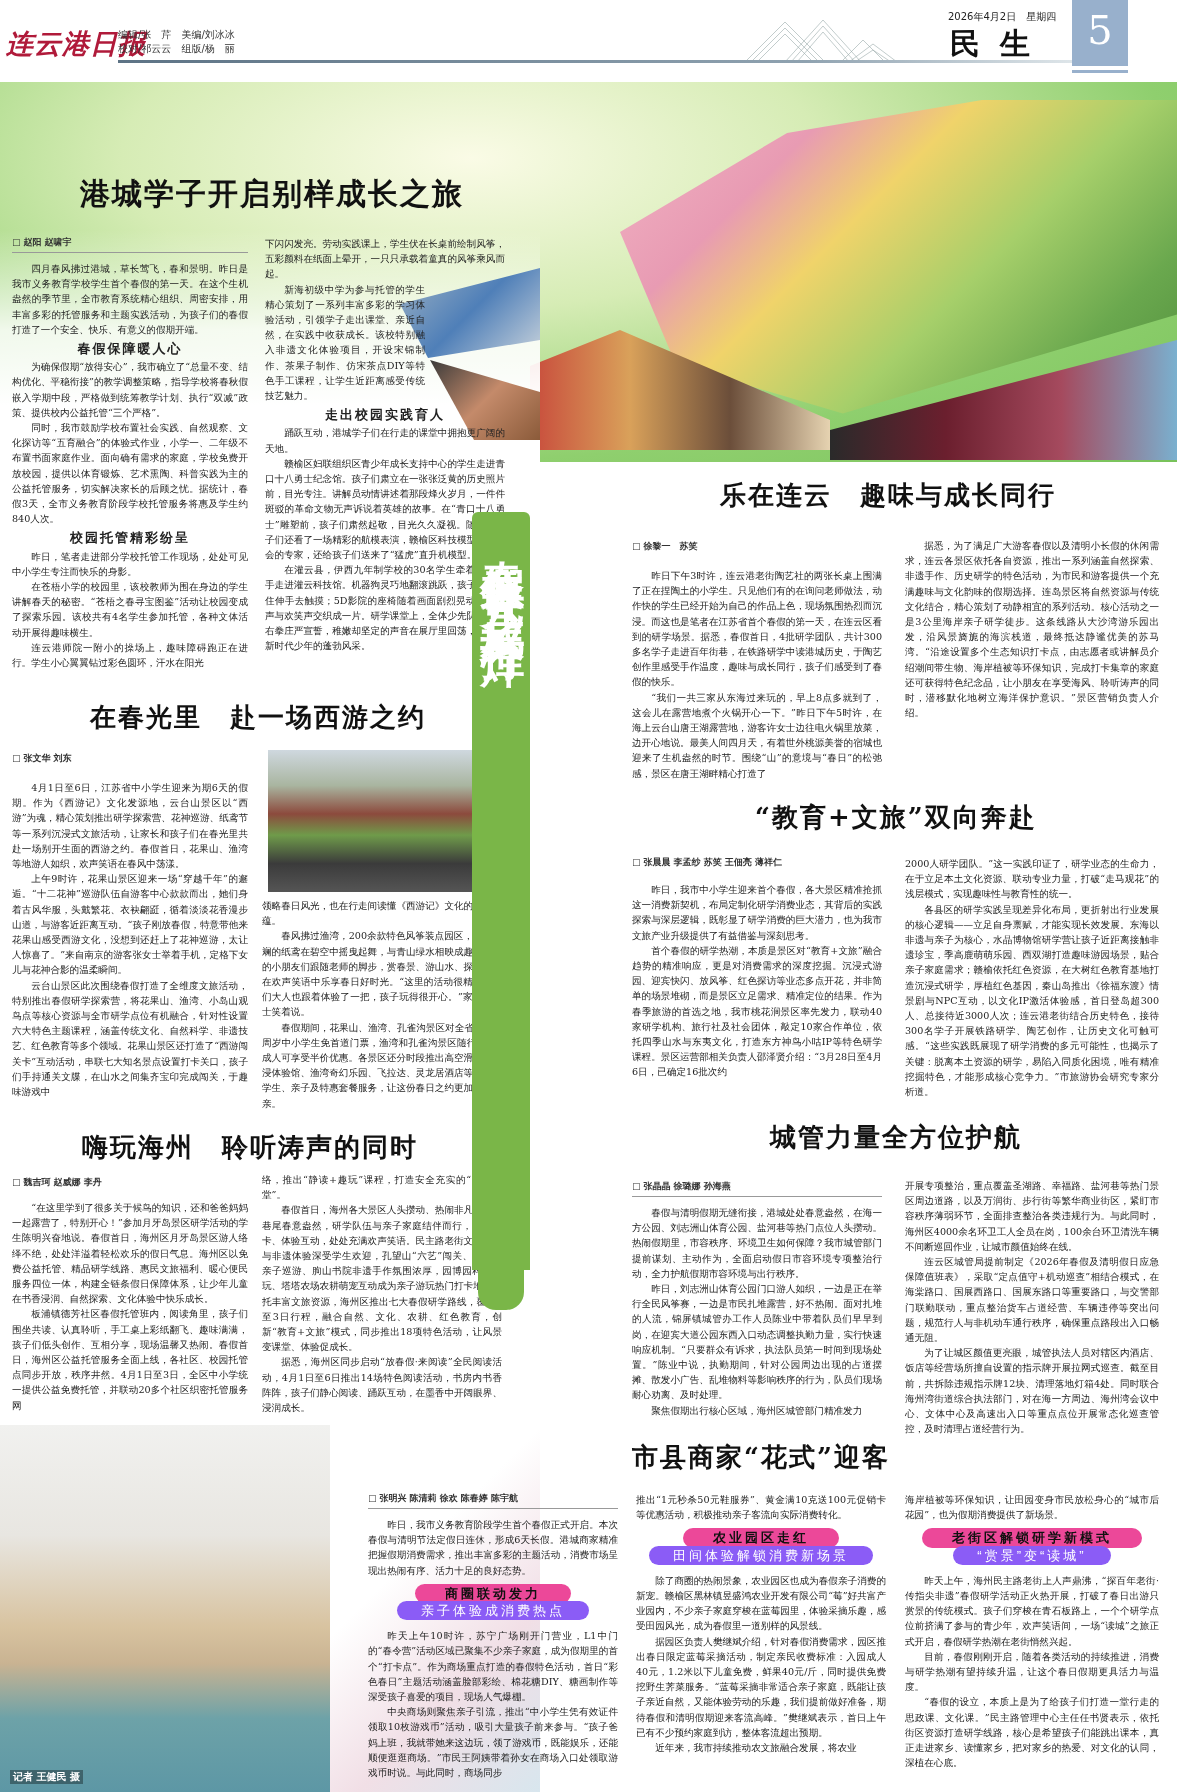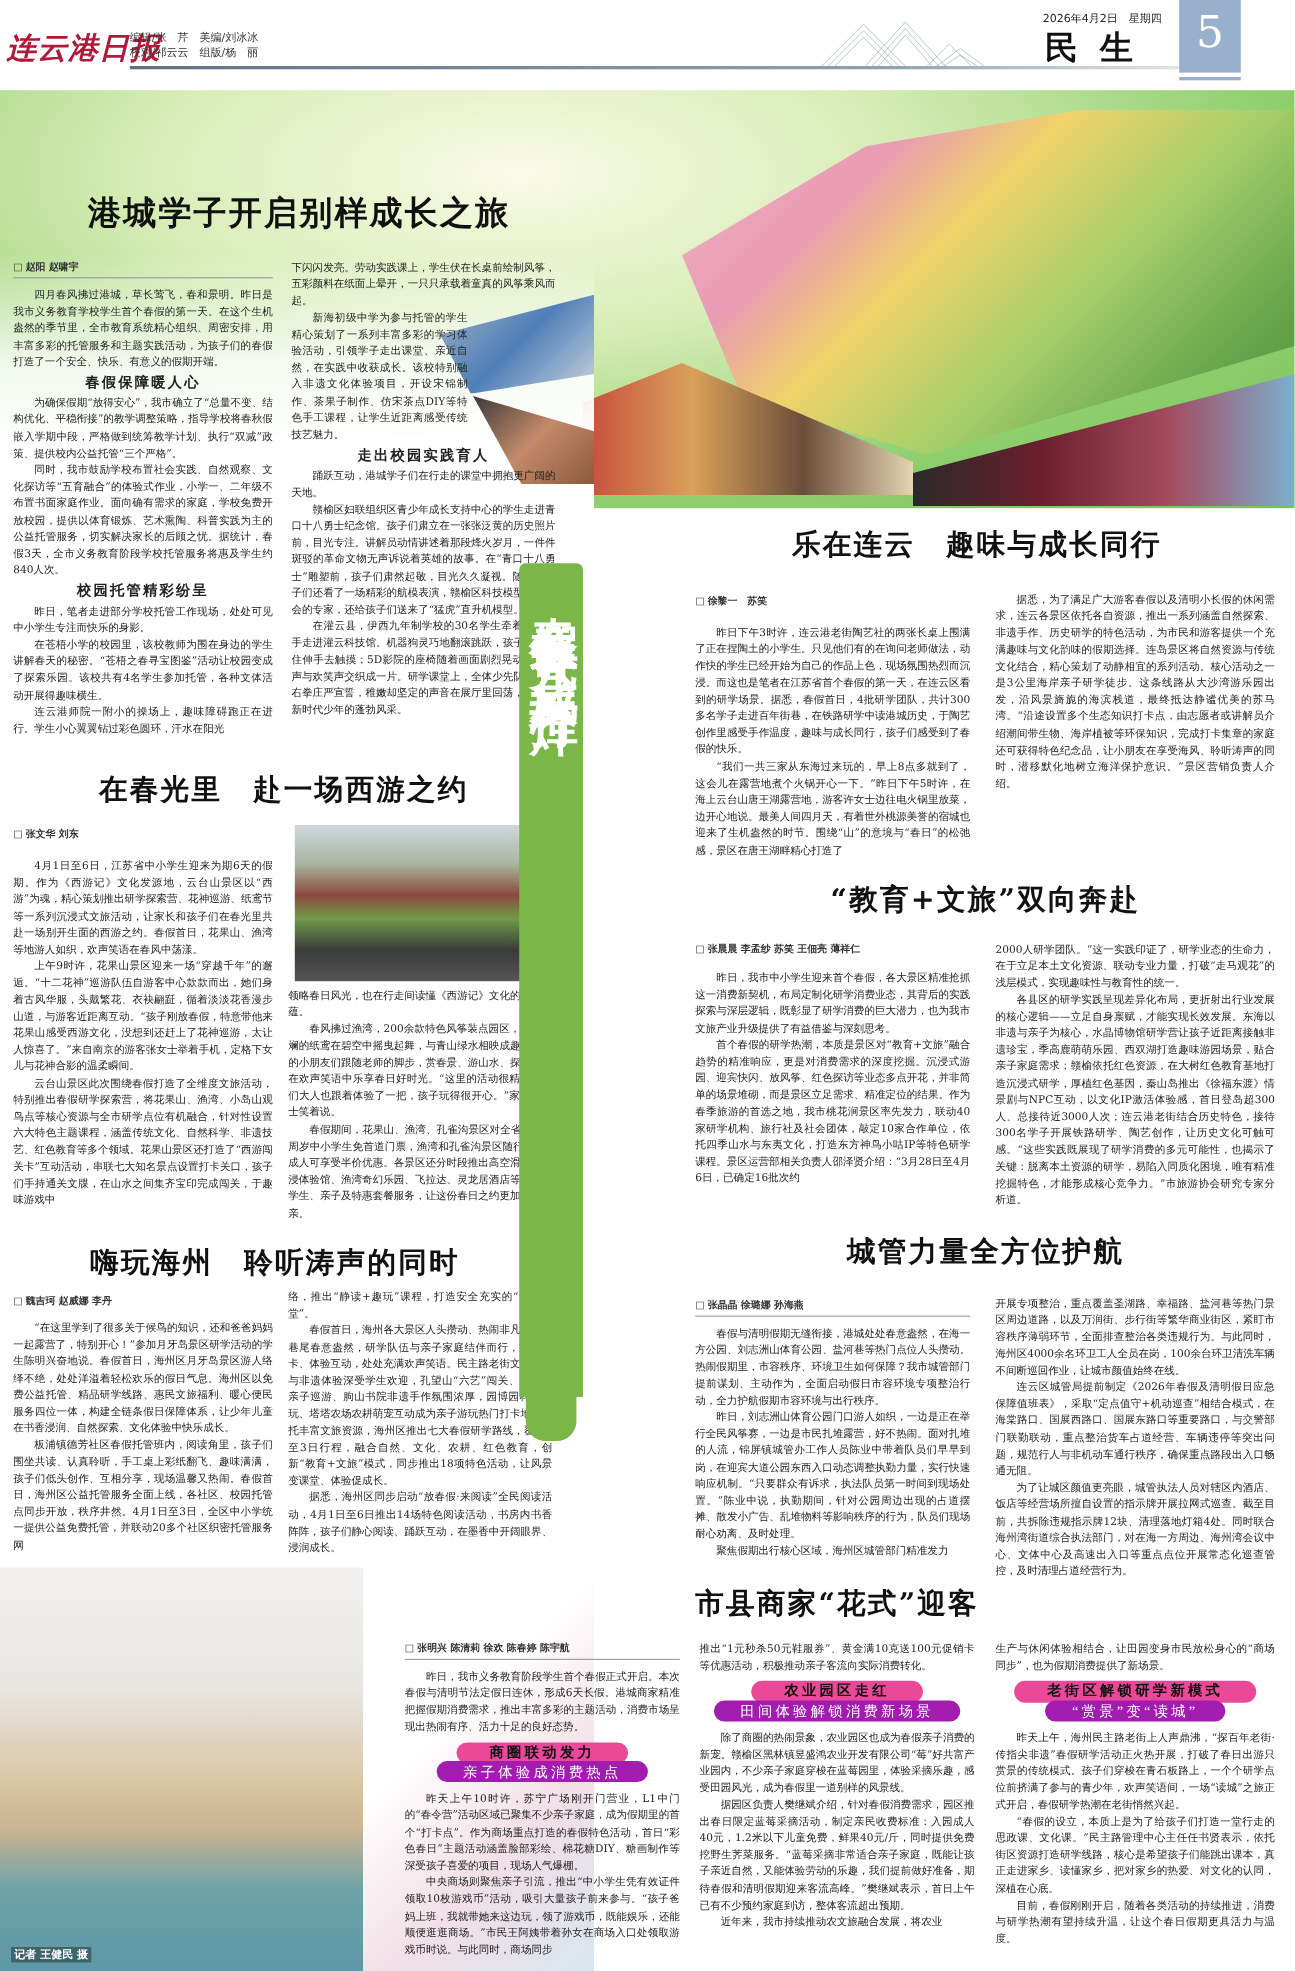--- a/index.html
+++ b/index.html
@@ -31,21 +31,21 @@
   .sub { font-family: "DejaVu Sans", sans-serif; font-weight: bold; font-size: 13px; text-align: center; letter-spacing: 2px; margin: 4px 0 3px; color: #222; }
   
   .vbanner { left: 472px; top: 512px; width: 58px; height: 758px; background: #7ab648; border-radius: 6px 6px 0 0; }
   .vbanner-foot { left: 478px; top: 1270px; width: 46px; height: 40px; background: #7ab648; border-radius: 0 0 18px 18px; }
   .vtext { left: 472px; top: 526px; width: 58px; color: #fff; font-family: "DejaVu Sans", sans-serif; font-weight: bold; font-size: 44px; line-height: 54px; text-align: center; writing-mode: vertical-rl; letter-spacing: 6px; }
   .photo-xiyou { left: 268px; top: 750px; width: 238px; height: 142px; background: linear-gradient(180deg,#cfd8df 0%,#a9b5a0 25%,#8c4a3d 45%,#6f9b4a 60%,#3b3b3b 80%,#555 100%); }
   .photo-bike { left: 0; top: 1425px; width: 330px; height: 367px; background: linear-gradient(180deg,#f1f1ef 0%,#e8e6e1 30%,#d8c3a0 55%,#c9b392 65%,#6da2a8 80%,#5d97a5 100%); }
   .photo-credit { left: 10px; top: 1770px; font-family: "DejaVu Sans", sans-serif; font-size: 10px; font-weight: bold; color: #fff; background: rgba(0,0,0,0.35); padding: 0 3px; }
   .pill-wrap { text-align: center; margin: 6px 0 8px; }
   .pill-top { display: inline-block; background: #ec4899; border-radius: 14px; padding: 2px 30px; font-family: "DejaVu Sans", sans-serif; font-weight: bold; font-size: 13px; letter-spacing: 3px; color: #111; }
-  .pill-bot { display: inline-block; background: #a21caf; border-radius: 14px; padding: 2px 24px; font-family: Liberation Serif, serif; font-size: 13px; letter-spacing: 3px; color: #fff; margin-top: -2px; }
+  .pill-bot { display: inline-block; background: #8b5cf6; border-radius: 14px; padding: 2px 24px; font-family: Liberation Sans, sans-serif; font-size: 13px; letter-spacing: 3px; color: #fff; margin-top: -2px; }
   .bottom-bg { left: 0; top: 1420px; width: 540px; height: 372px; background: linear-gradient(135deg,#fff 0%,#fff 60%,#f1dfe6 80%,#d8e6ee 100%); }
 </style>
 </head>
 <body>
 
 <div class="abs logo">连云港日报</div>
 <div class="abs credits">
   <div><span>编辑/张　芹</span><span>美编/刘冰冰</span></div>
   <div><span>校对/祁云云</span><span>组版/杨　丽</span></div>
 </div>
@@ -209,22 +209,22 @@
       <div class="pill-top">农业园区走红</div><br>
       <div class="pill-bot">田间体验解锁消费新场景</div>
     </div>
     <p>除了商圈的热闹景象，农业园区也成为春假亲子消费的新宠。赣榆区黑林镇昱盛鸿农业开发有限公司“莓”好共富产业园内，不少亲子家庭穿梭在蓝莓园里，体验采摘乐趣，感受田园风光，成为春假里一道别样的风景线。</p>
     <p>据园区负责人樊继斌介绍，针对春假消费需求，园区推出春日限定蓝莓采摘活动，制定亲民收费标准：入园成人40元，1.2米以下儿童免费，鲜果40元/斤，同时提供免费挖野生荠菜服务。“蓝莓采摘非常适合亲子家庭，既能让孩子亲近自然，又能体验劳动的乐趣，我们提前做好准备，期待春假和清明假期迎来客流高峰。”樊继斌表示，首日上午已有不少预约家庭到访，整体客流超出预期。</p>
     <p>近年来，我市持续推动农文旅融合发展，将农业</p>
   </div>
 </div>
 <div class="abs" style="left:905px;top:1492px;width:254px;">
   <div class="body">
-    <p style="text-indent:0">生产与休闲体验相结合，让田园变身市民放松身心的“商场同步”，也为假期消费提供了新场景。</p>
+    <p style="text-indent:0">海岸植被等环保知识，让田园变身市民放松身心的“城市后花园”，也为假期消费提供了新场景。</p>
     <div class="pill-wrap">
       <div class="pill-top">老街区解锁研学新模式</div><br>
       <div class="pill-bot">“赏景”变“读城”</div>
     </div>
     <p>昨天上午，海州民主路老街上人声鼎沸，“探百年老街·传指尖非遗”春假研学活动正火热开展，打破了春日出游只赏景的传统模式。孩子们穿梭在青石板路上，一个个研学点位前挤满了参与的青少年，欢声笑语间，一场“读城”之旅正式开启，春假研学热潮在老街悄然兴起。</p>
+    <p>目前，春假刚刚开启，随着各类活动的持续推进，消费与研学热潮有望持续升温，让这个春日假期更具活力与温度。</p>
     <p>“春假的设立，本质上是为了给孩子们打造一堂行走的思政课、文化课。”民主路管理中心主任任书贤表示，依托街区资源打造研学线路，核心是希望孩子们能跳出课本，真正走进家乡、读懂家乡，把对家乡的热爱、对文化的认同，深植在心底。</p>
-    <p>目前，春假刚刚开启，随着各类活动的持续推进，消费与研学热潮有望持续升温，让这个春日假期更具活力与温度。</p>
   </div>
 </div>
 
 </body></html>

